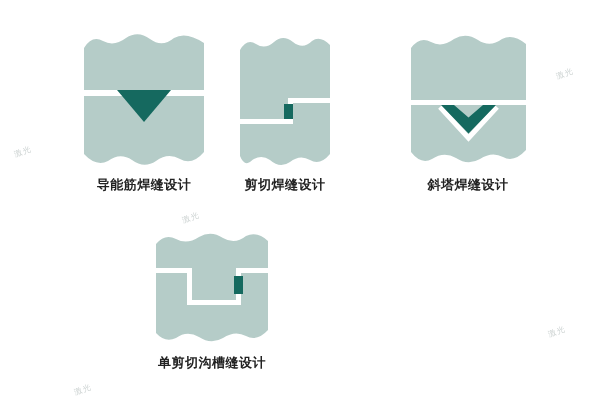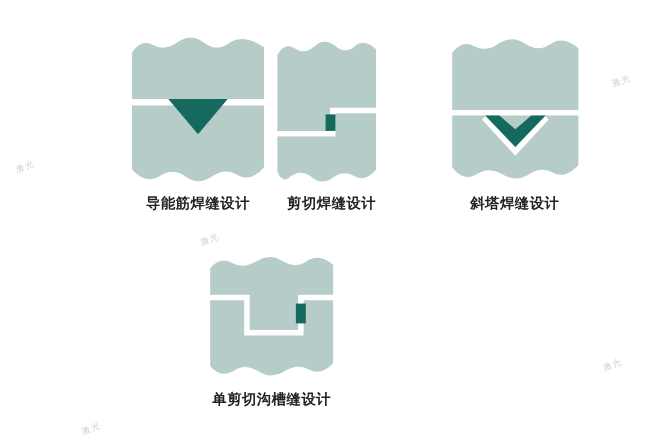--- a/index.html
+++ b/index.html
@@ -15,49 +15,49 @@
   .wm{
     position:absolute;font-size:8px;color:var(--c-watermark,#c5cbcb);
     transform:rotate(-20deg);letter-spacing:1px;opacity:.9;pointer-events:none;line-height:1;
   }
 </style>
 </head>
 <body>
 
 <div class="canvas">
 
-  <figure class="fig" style="left:84px;top:28px;width:120px;margin-left:36px;">
+  <figure class="fig" style="left:84px;top:28px;width:120px;">
     <svg viewBox="0 0 120 142" width="120" height="142">
       <path class="piece" d="M0,20 Q8,7 19,13 Q30,19 42,10 Q54,2 66,11 Q78,20 90,10 Q102,3 120,15 L120,62 L0,62 Z"></path>
       <path class="piece" d="M0,68 L120,68 L120,124 Q108,138 96,131 Q84,124 72,133 Q60,141 48,132 Q36,124 24,133 Q12,139 0,126 Z"></path>
       <path class="weld" d="M33,62 L87,62 L60,94 Z"></path>
     </svg>
     <figcaption>导能筋焊缝设计</figcaption>
   </figure>
 
-  <figure class="fig" style="left:252px;top:32px;width:90px;align-items:flex-end;">
+  <figure class="fig" style="left:240px;top:32px;width:90px;">
     <svg viewBox="0 0 90 138" width="90" height="138">
       <path class="piece" d="M0,18 Q7,6 16,12 Q25,18 34,10 Q43,2 53,10 Q63,18 72,9 Q80,3 90,13 L90,66 L48,66 L48,87 L0,87 Z"></path>
       <path class="piece" d="M0,92 L53,92 L53,71 L90,71 L90,122 Q80,134 70,128 Q60,122 50,130 Q40,137 30,128 Q20,121 10,130 Q4,134 0,124 Z"></path>
       <rect class="weld" x="44" y="72" width="9" height="15"></rect>
     </svg>
     <figcaption>剪切焊缝设计</figcaption>
   </figure>
 
   <figure class="fig" style="left:415px;top:30px;width:106px;">
     <svg viewBox="0 0 115 140" width="115" height="140">
       <path class="piece" d="M0,18 Q9,6 20,12 Q31,18 43,9 Q55,2 67,10 Q79,18 91,9 Q102,3 115,14 L115,70 L0,70 Z"></path>
       <path class="piece" d="M0,75 L115,75 L115,120 Q103,133 92,127 Q81,121 69,129 Q57,136 45,128 Q33,121 21,129 Q10,135 0,122 Z"></path>
       <polyline class="gap-stroke" points="29,77 57.5,108 86,77"></polyline>
       <path class="weld" d="M30,75 L57.5,103.5 L85,75 L72,75 L57.5,87.5 L43,75 Z"></path>
     </svg>
     <figcaption>斜塔焊缝设计</figcaption>
   </figure>
 
-  <figure class="fig" style="left:191px;top:228px;width:112px;">
+  <figure class="fig" style="left:156px;top:228px;width:112px;">
     <svg viewBox="0 0 112 120" width="112" height="120">
       <path class="piece" d="M0,16 Q9,5 20,11 Q31,17 43,9 Q55,2 67,10 Q79,17 90,8 Q101,3 112,13 L112,40 L80,40 L80,72 L36,72 L36,40 L0,40 Z"></path>
       <path class="piece" d="M0,45 L31,45 L31,77 L85,77 L85,45 L112,45 L112,102 Q101,114 90,108 Q79,102 67,110 Q55,117 43,109 Q31,102 20,110 Q9,115 0,105 Z"></path>
       <rect class="weld" x="78" y="48" width="9" height="18"></rect>
     </svg>
     <figcaption>单剪切沟槽缝设计</figcaption>
   </figure>
 
 
   <span class="wm" style="left:14px;top:148px;">激光</span>

